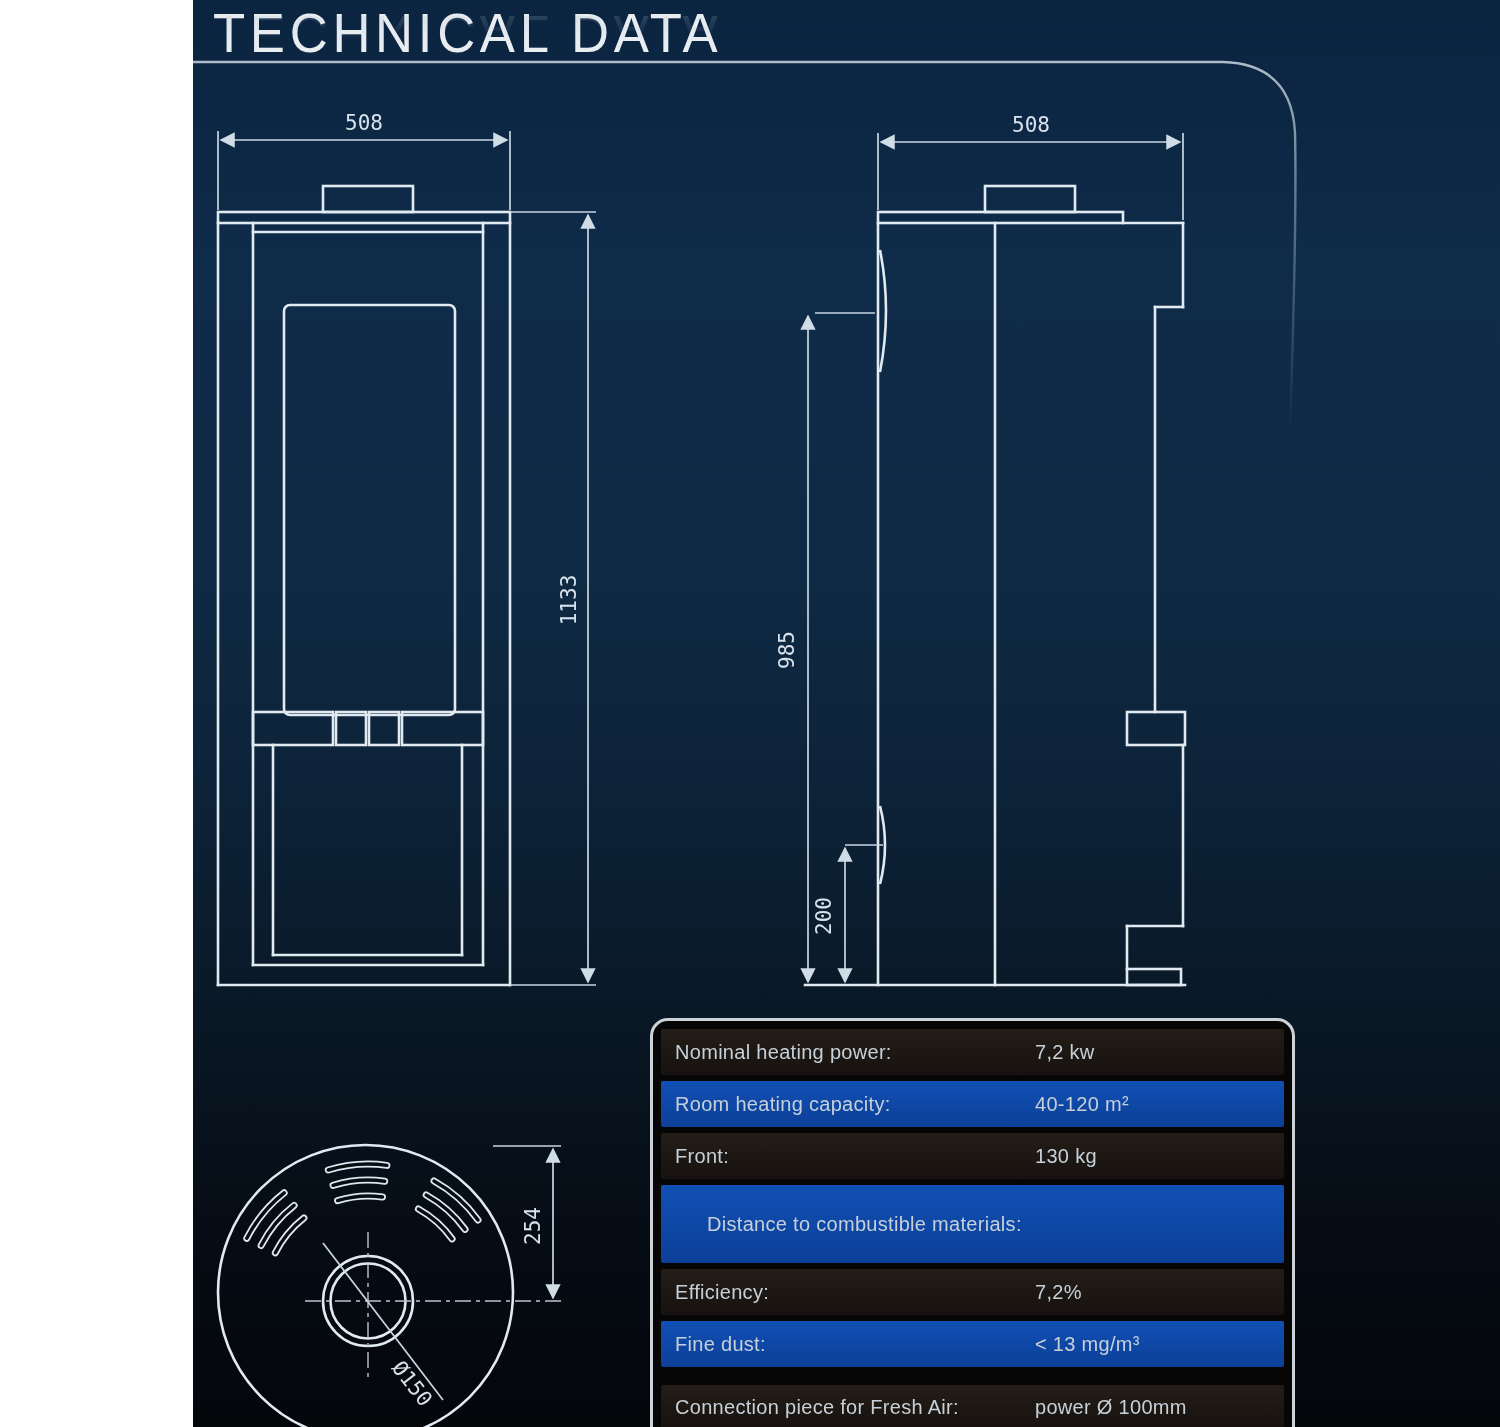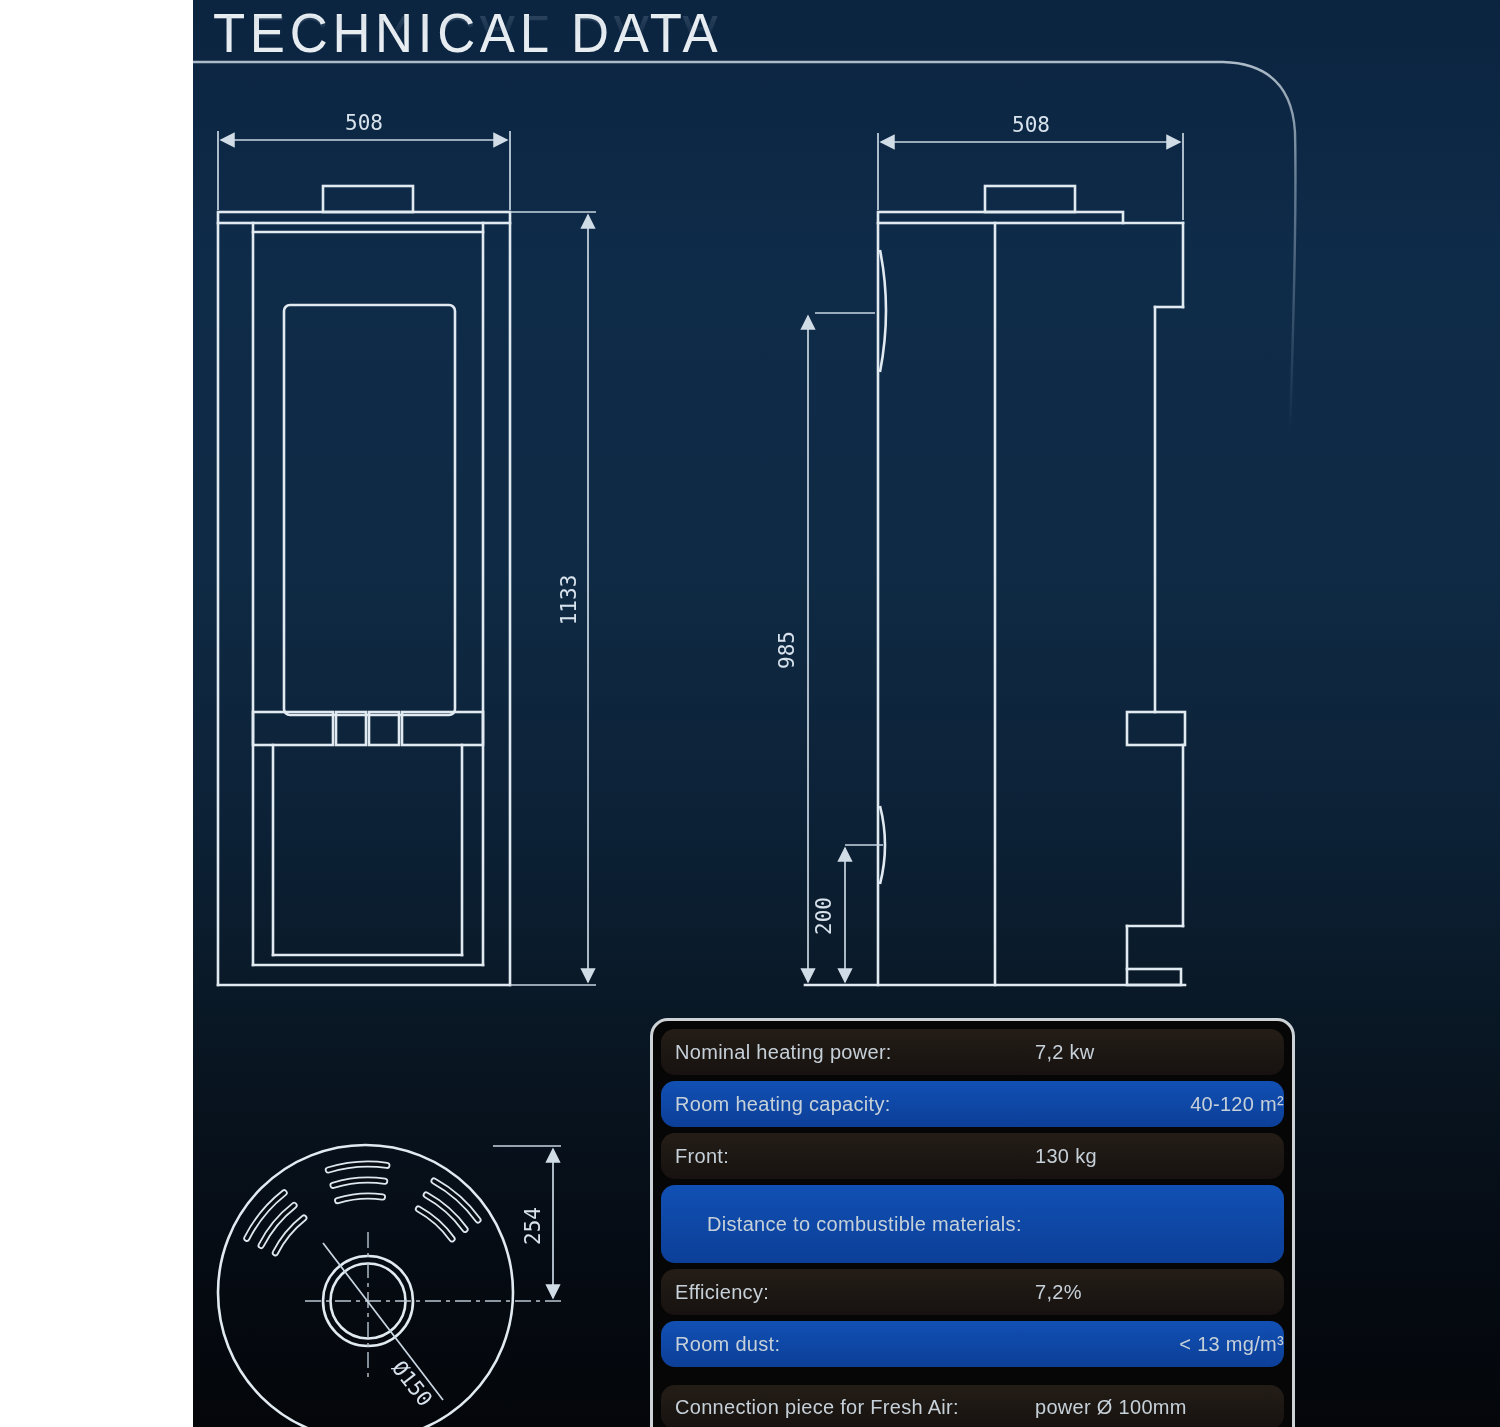--- a/index.html
+++ b/index.html
@@ -59,26 +59,26 @@
     box-sizing:border-box;
     background:#060606;
     border:3px solid #cdd2d6;
     border-radius:18px 18px 0 0;
     padding:8px;
   }
   .spec-rows{display:flex;flex-direction:column;gap:6px;}
   .spec-row{
     position:relative;
     display:flex;align-items:center;
-    border-radius:14px;
+    border-radius:2px;
     color:#c6d0d8;
     font-size:20px;letter-spacing:.3px;
   }
   .spec-row.dark{background:linear-gradient(to bottom,#241d17,#171210);}
-  .spec-row.blue{background:linear-gradient(to bottom,#1150b4,#0c3f98);text-align:right;}
+  .spec-row.blue{background:linear-gradient(to bottom,#1150b4,#0c3f98);}
   .row-label{margin-left:14px;}
   .row-value{
     position:absolute;left:374px;top:50%;
     transform:translateY(-50%);
     width:249px;line-height:1.35;
   }
   .h46{height:46px;} .h78{height:78px;padding-left:32px;} .h44{height:44px;margin-top:12px;}
   .row-sliver{height:20px;background:#0d47a6;border-radius:2px;}
 </style>
 </head>
@@ -239,21 +239,21 @@
       <div class="spec-row blue h78">
         <span class="row-label">Distance to combustible materials:</span>
       </div>
 
       <div class="spec-row dark h46">
         <span class="row-label">Efficiency:</span>
         <span class="row-value">7,2%</span>
       </div>
 
       <div class="spec-row blue h46">
-        <span class="row-label">Room dust:</span>
+        <span class="row-label">Fine dust:</span>
         <span class="row-value">&lt; 13 mg/m³</span>
       </div>
 
       <div class="spec-row dark h44">
         <span class="row-label">Connection piece for Fresh Air:</span>
         <span class="row-value">power Ø 100mm</span>
       </div>
 
       <div class="spec-row row-sliver"></div>
     </div>

